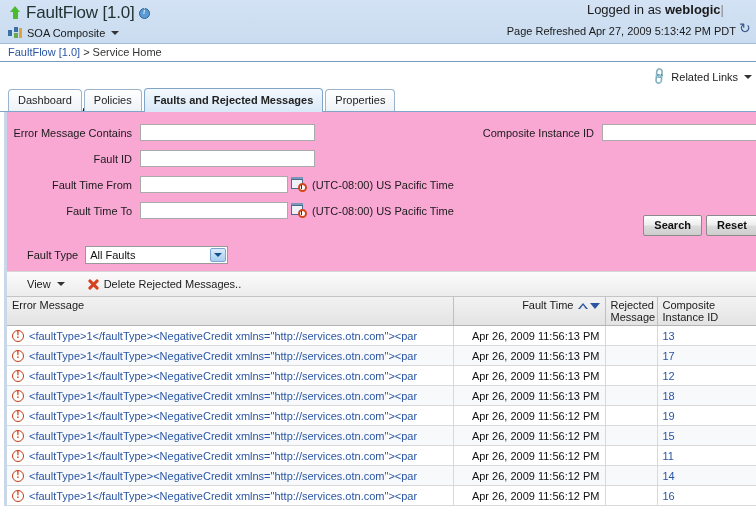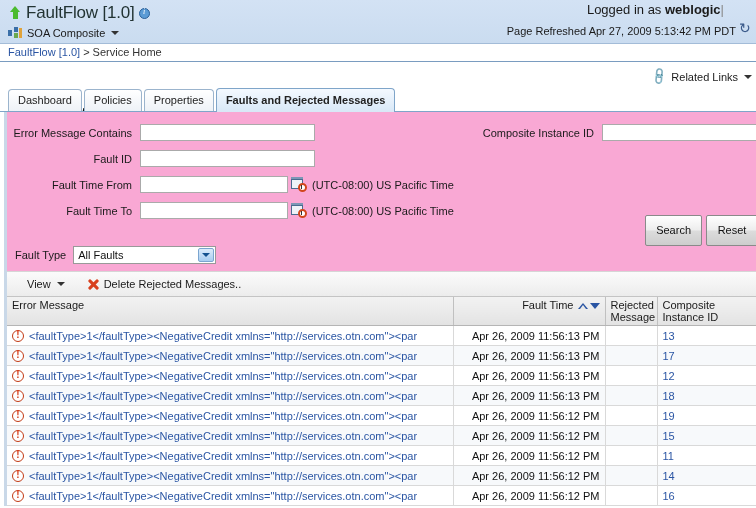--- a/index.html
+++ b/index.html
@@ -163,28 +163,29 @@
   }
   .cal-ico .hand {
     position:absolute; left:10px; top:8px; width:1px; height:4px; background:#333;
   }
   .tzlabel { font-size:11px; color:#1a1a1a; margin-left:5px; white-space:nowrap; }
   .right-col { position:absolute; left:430px; top:0; display:flex; align-items:center; height:21px; }
   .right-col .flabel { width:165px; }
 
   .btnrow { position:absolute; right:-2px; top:103px; display:flex; gap:4px; }
   .btn {
-    min-width:52px; height:31px; line-height:19px; padding:0 10px;
+    min-width:52px; height:21px; line-height:19px; padding:0 10px;
     font-size:11px; font-family:"Liberation Sans", sans-serif; color:#111;
     border:1px solid #8a8a8a; border-radius:2px;
     background: linear-gradient(to bottom, #ffffff 0%, #ededed 48%, #dcdcdc 52%, #cdcdcd 100%);
     cursor:pointer;
+    font-weight:bold;
   }
   .faulttype-row { position:absolute; left:0; top:134px; display:flex; align-items:center; }
-  .faulttype-row .ftlabel { font-size:11px; color:#1a1a1a; margin-left:8px; margin-right:7px; }
+  .faulttype-row .ftlabel { font-size:11px; color:#1a1a1a; margin-left:20px; margin-right:7px; }
   .selbox {
     width:143px; height:18px; border:1px solid #999; background:#fff;
     display:flex; align-items:center; position:relative; cursor:pointer;
   }
   .selbox .seltext { font-size:11px; padding-left:4px; color:#111; }
   .selbox .arrowbox {
     position:absolute; right:1px; top:1px; width:16px; height:14px;
     background: linear-gradient(to bottom, #dcebfa 0%, #a8cdf0 100%);
     border:1px solid #7ba5d0; border-radius:2px;
     display:flex; align-items:center; justify-content:center;
@@ -323,22 +324,22 @@
       <span class="link-ico">🔗</span>
       <span>Related Links</span>
       <span class="caret-dn"></span>
     </div>
   </div>
 
   <div class="tabs-wrap">
     <div class="tabs">
       <div class="tab">Dashboard</div>
       <div class="tab">Policies</div>
+      <div class="tab active">Faults and Rejected Messages</div>
       <div class="tab">Properties</div>
-      <div class="tab active">Faults and Rejected Messages</div>
     </div>
     <div class="tab-underline"></div>
   </div>
 
   <div class="panel">
     <div class="srch-grid">
 
       <div class="frow">
         <div class="flabel">Error Message Contains</div>
         <input class="txt w-msg" type="text" value="" style="">

